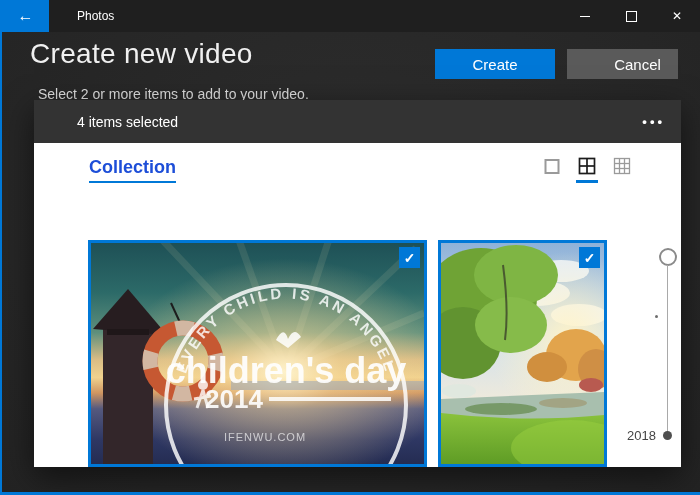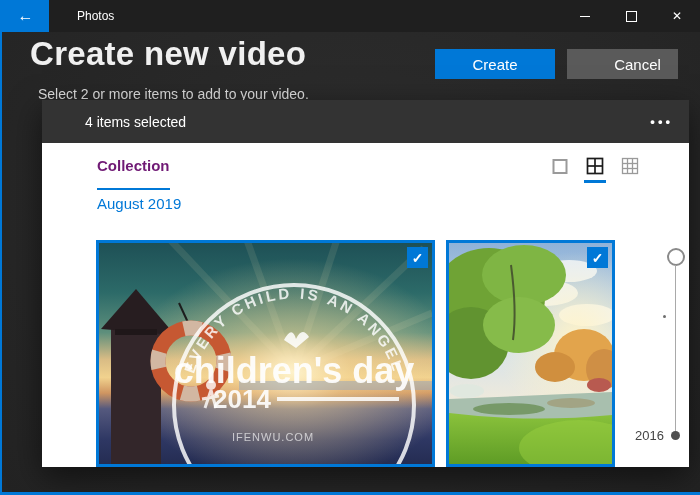--- a/index.html
+++ b/index.html
@@ -11,31 +11,31 @@
   }
   
   .titlebar{position:absolute;left:0;top:0;right:0;height:32px;background:#1f1f1f;display:flex;align-items:center;}
   .back-btn{width:47px;height:32px;background:#0078d7;color:#fff;font-size:16px;display:flex;align-items:center;justify-content:center;cursor:pointer;}
   .app-title{color:#ffffff;font-size:12px;margin-left:28px;}
   .win-controls{margin-left:auto;display:flex;height:32px;}
   .win-btn{width:46px;height:32px;color:#fff;display:flex;align-items:center;justify-content:center;font-size:12px;cursor:pointer;}
   .min-glyph{width:10px;height:1px;background:#fff;display:block;}
   .max-glyph{width:9px;height:9px;border:1px solid #fff;display:block;}
   
-  .page-title{position:absolute;left:28px;top:36px;margin:0;color:#f0f0f0;font-size:33px;font-weight:700;letter-spacing:.3px;line-height:36px;}
+  .page-title{position:absolute;left:28px;top:36px;margin:0;color:#f0f0f0;font-size:28px;font-weight:400;letter-spacing:.3px;line-height:36px;}
   .page-subtitle{position:absolute;left:28px;top:78px;margin:8px;color:#dedede;font-size:14px;}
   .btn{position:absolute;top:49px;height:30px;border:none;color:#fff;font-size:15px;font-family:inherit;cursor:pointer;text-align:center;}
   .btn-create{left:433px;width:120px;background:#0078d7;}
   .btn-cancel{left:565px;width:111px;background:#5a5a5a;padding-left:36px;}
   
-  .dialog{position:absolute;left:40px;top:100px;width:647px;height:367px;box-shadow:0 10px 30px rgba(0,0,0,.55);}
+  .dialog{position:absolute;left:32px;top:100px;width:647px;height:367px;box-shadow:0 10px 30px rgba(0,0,0,.55);}
   .dialog-header{height:43px;background:#333333;color:#ffffff;display:flex;align-items:center;padding:0 14px 0 43px;box-sizing:border-box;font-size:14px;}
   .more-btn{margin-left:auto;color:#ffffff;font-size:13px;font-weight:bold;letter-spacing:3px;cursor:pointer;padding:4px 2px;}
   .dialog-content{position:relative;height:324px;background:#ffffff;overflow:hidden;}
-  .tab-collection{position:absolute;left:55px;top:14px;color:#701a75;font-size:15px;font-weight:700;text-decoration:none;border-bottom:2px solid #0078d7;padding-bottom:14px;cursor:pointer;}
+  .tab-collection{position:absolute;left:55px;top:14px;color:#1d4ed8;font-size:18px;font-weight:700;text-decoration:none;border-bottom:2px solid #0078d7;padding-bottom:3px;cursor:pointer;}
   .view-toggles{position:absolute;top:14px;right:50px;display:flex;gap:15px;align-items:flex-start;}
   .vt{display:flex;flex-direction:column;align-items:center;cursor:pointer;}
   .vt-underline{width:22px;height:3px;background:#0078d7;margin-top:5px;}
   .group-title{position:absolute;left:55px;top:52px;margin:0;color:#0078d7;font-size:15px;font-weight:400;}
   
   .photo{position:absolute;top:97px;border:3px solid #0078d7;box-sizing:border-box;overflow:hidden;background:#ccc;cursor:pointer;}
   .photo-1{left:54px;width:339px;height:227px;}
   .photo-2{left:404px;width:169px;height:227px;}
   .photo svg{display:block;}
   .checkbox{position:absolute;top:4px;right:4px;width:21px;height:21px;background:#0078d7;color:#fff;font-size:14px;font-weight:bold;display:flex;align-items:center;justify-content:center;cursor:pointer;}
@@ -108,21 +108,20 @@
               <rect x="1.5" y="1.5" width="15" height="15"></rect>
               <line x1="6.5" y1="1.5" x2="6.5" y2="16.5"></line>
               <line x1="11.5" y1="1.5" x2="11.5" y2="16.5"></line>
               <line x1="1.5" y1="6.5" x2="16.5" y2="6.5"></line>
               <line x1="1.5" y1="11.5" x2="16.5" y2="11.5"></line>
             </g>
           </svg>
         </div>
       </div>
 
-      <h2 class="group-title">August 2019</h2>
 
       <div class="photo photo-1">
         <svg width="333" height="224" viewBox="0 0 333 224" preserveAspectRatio="none">
           <defs>
             <linearGradient id="p1sky" x1="0" y1="0" x2="0" y2="1">
               <stop offset="0" stop-color="#1e5056"></stop>
               <stop offset="0.22" stop-color="#2c6a68"></stop>
               <stop offset="0.40" stop-color="#5e8f7c"></stop>
               <stop offset="0.52" stop-color="#d9bc85"></stop>
               <stop offset="0.60" stop-color="#f1d28e"></stop>
@@ -223,17 +222,17 @@
         </svg>
         <div class="checkbox">
           <span>✓</span>
         </div>
       </div>
 
       <div class="tl-handle"></div>
       <div class="tl-track"></div>
       <div class="tl-dot-small"></div>
       <div class="tl-dot-end"></div>
-      <div class="tl-year">2016</div>
+      <div class="tl-year">2018</div>
     </div>
   </div>
 
 </div>
 
 </body></html>

